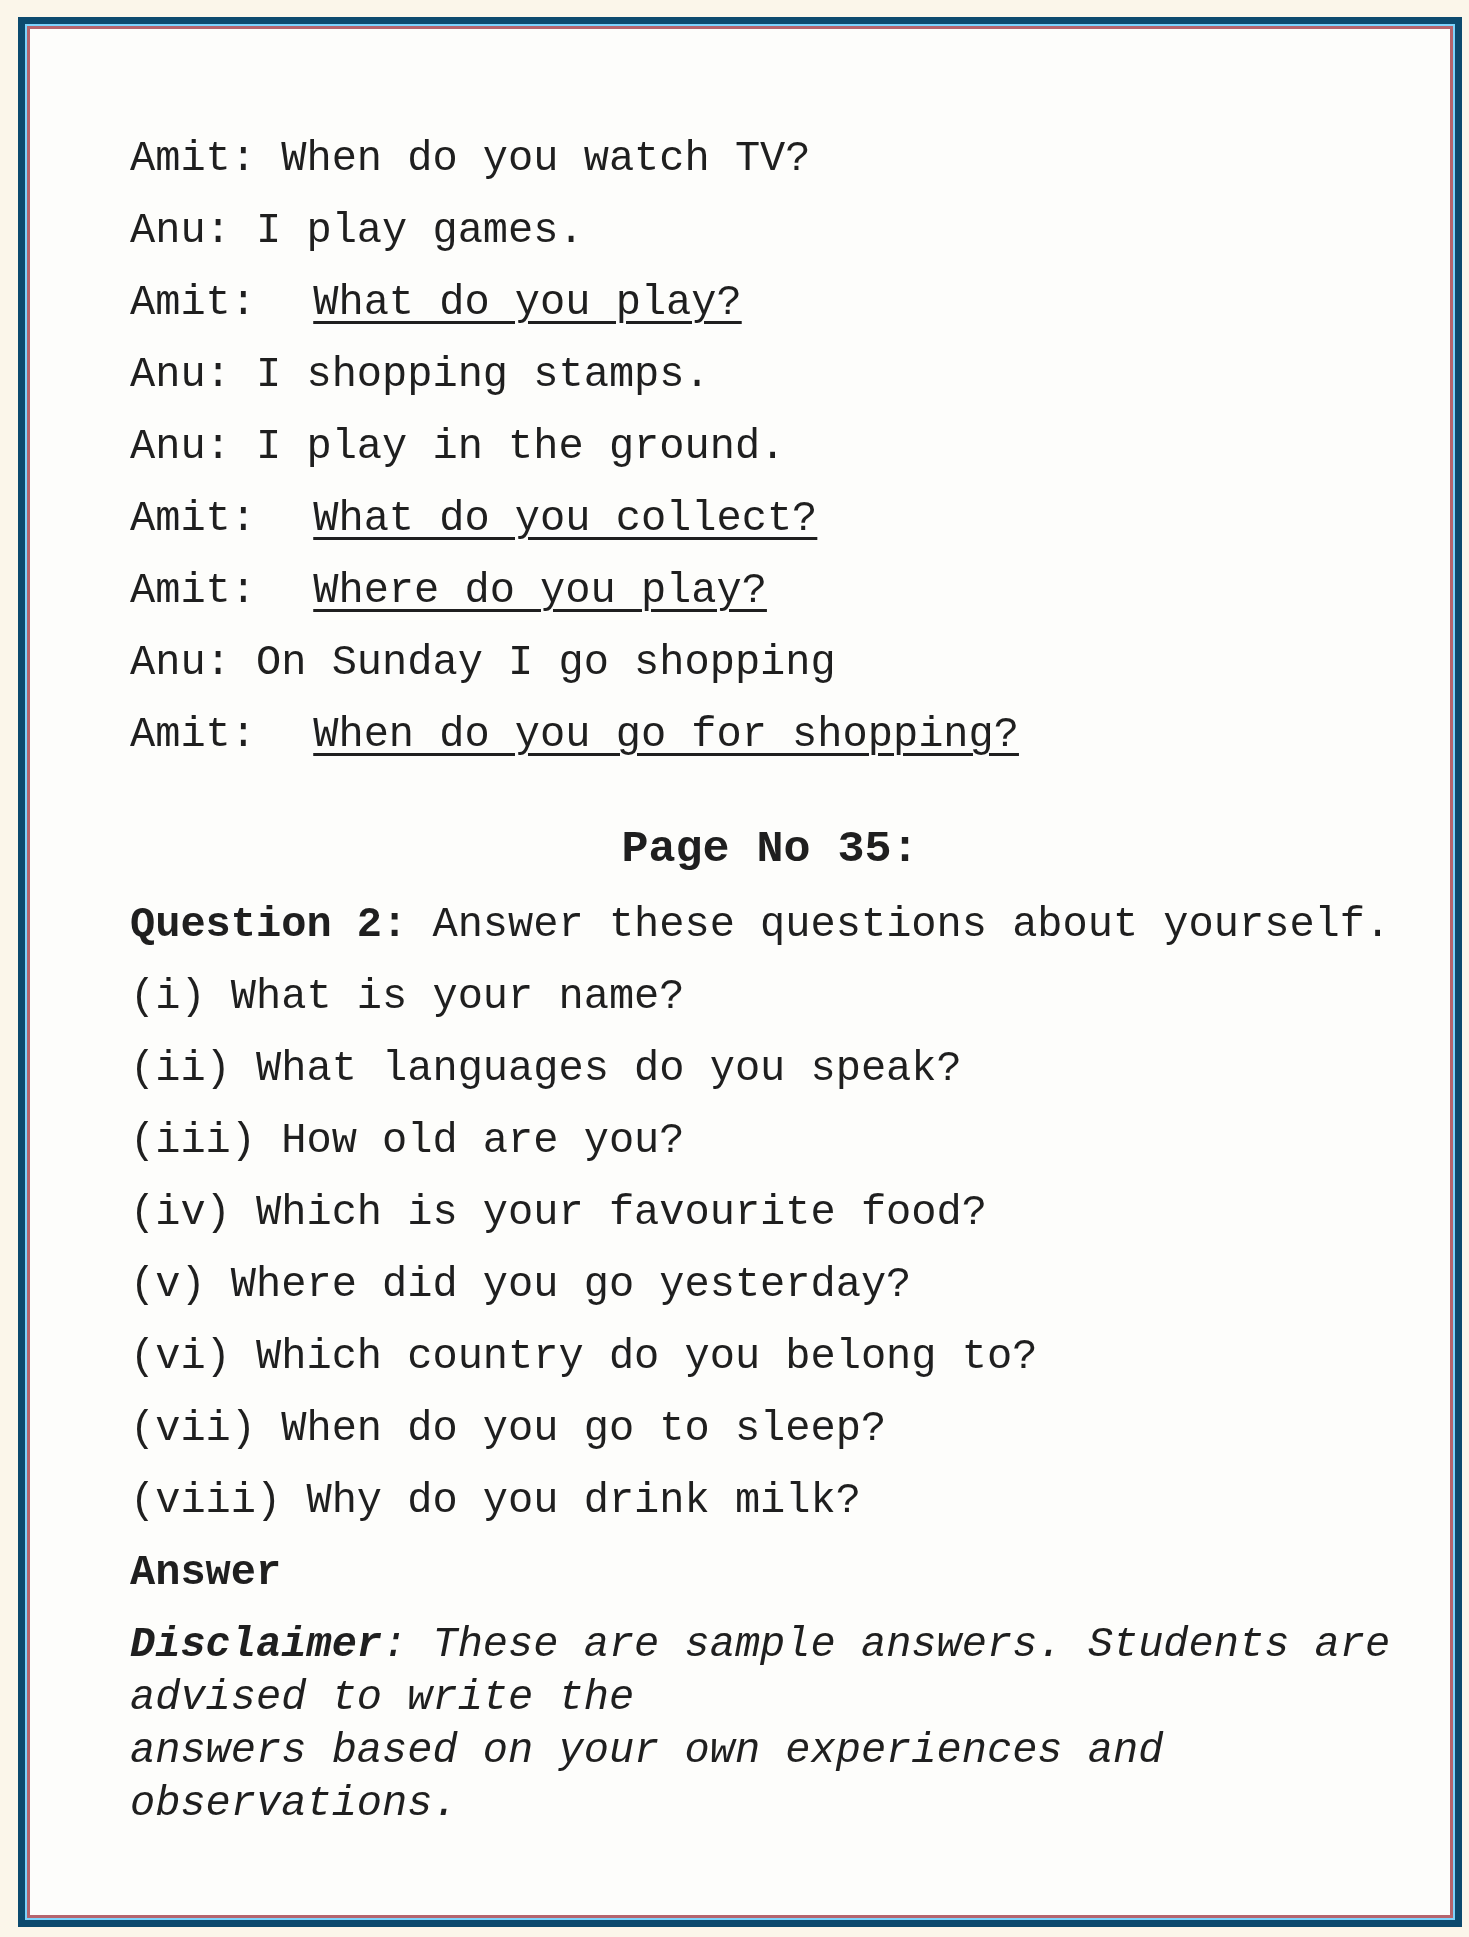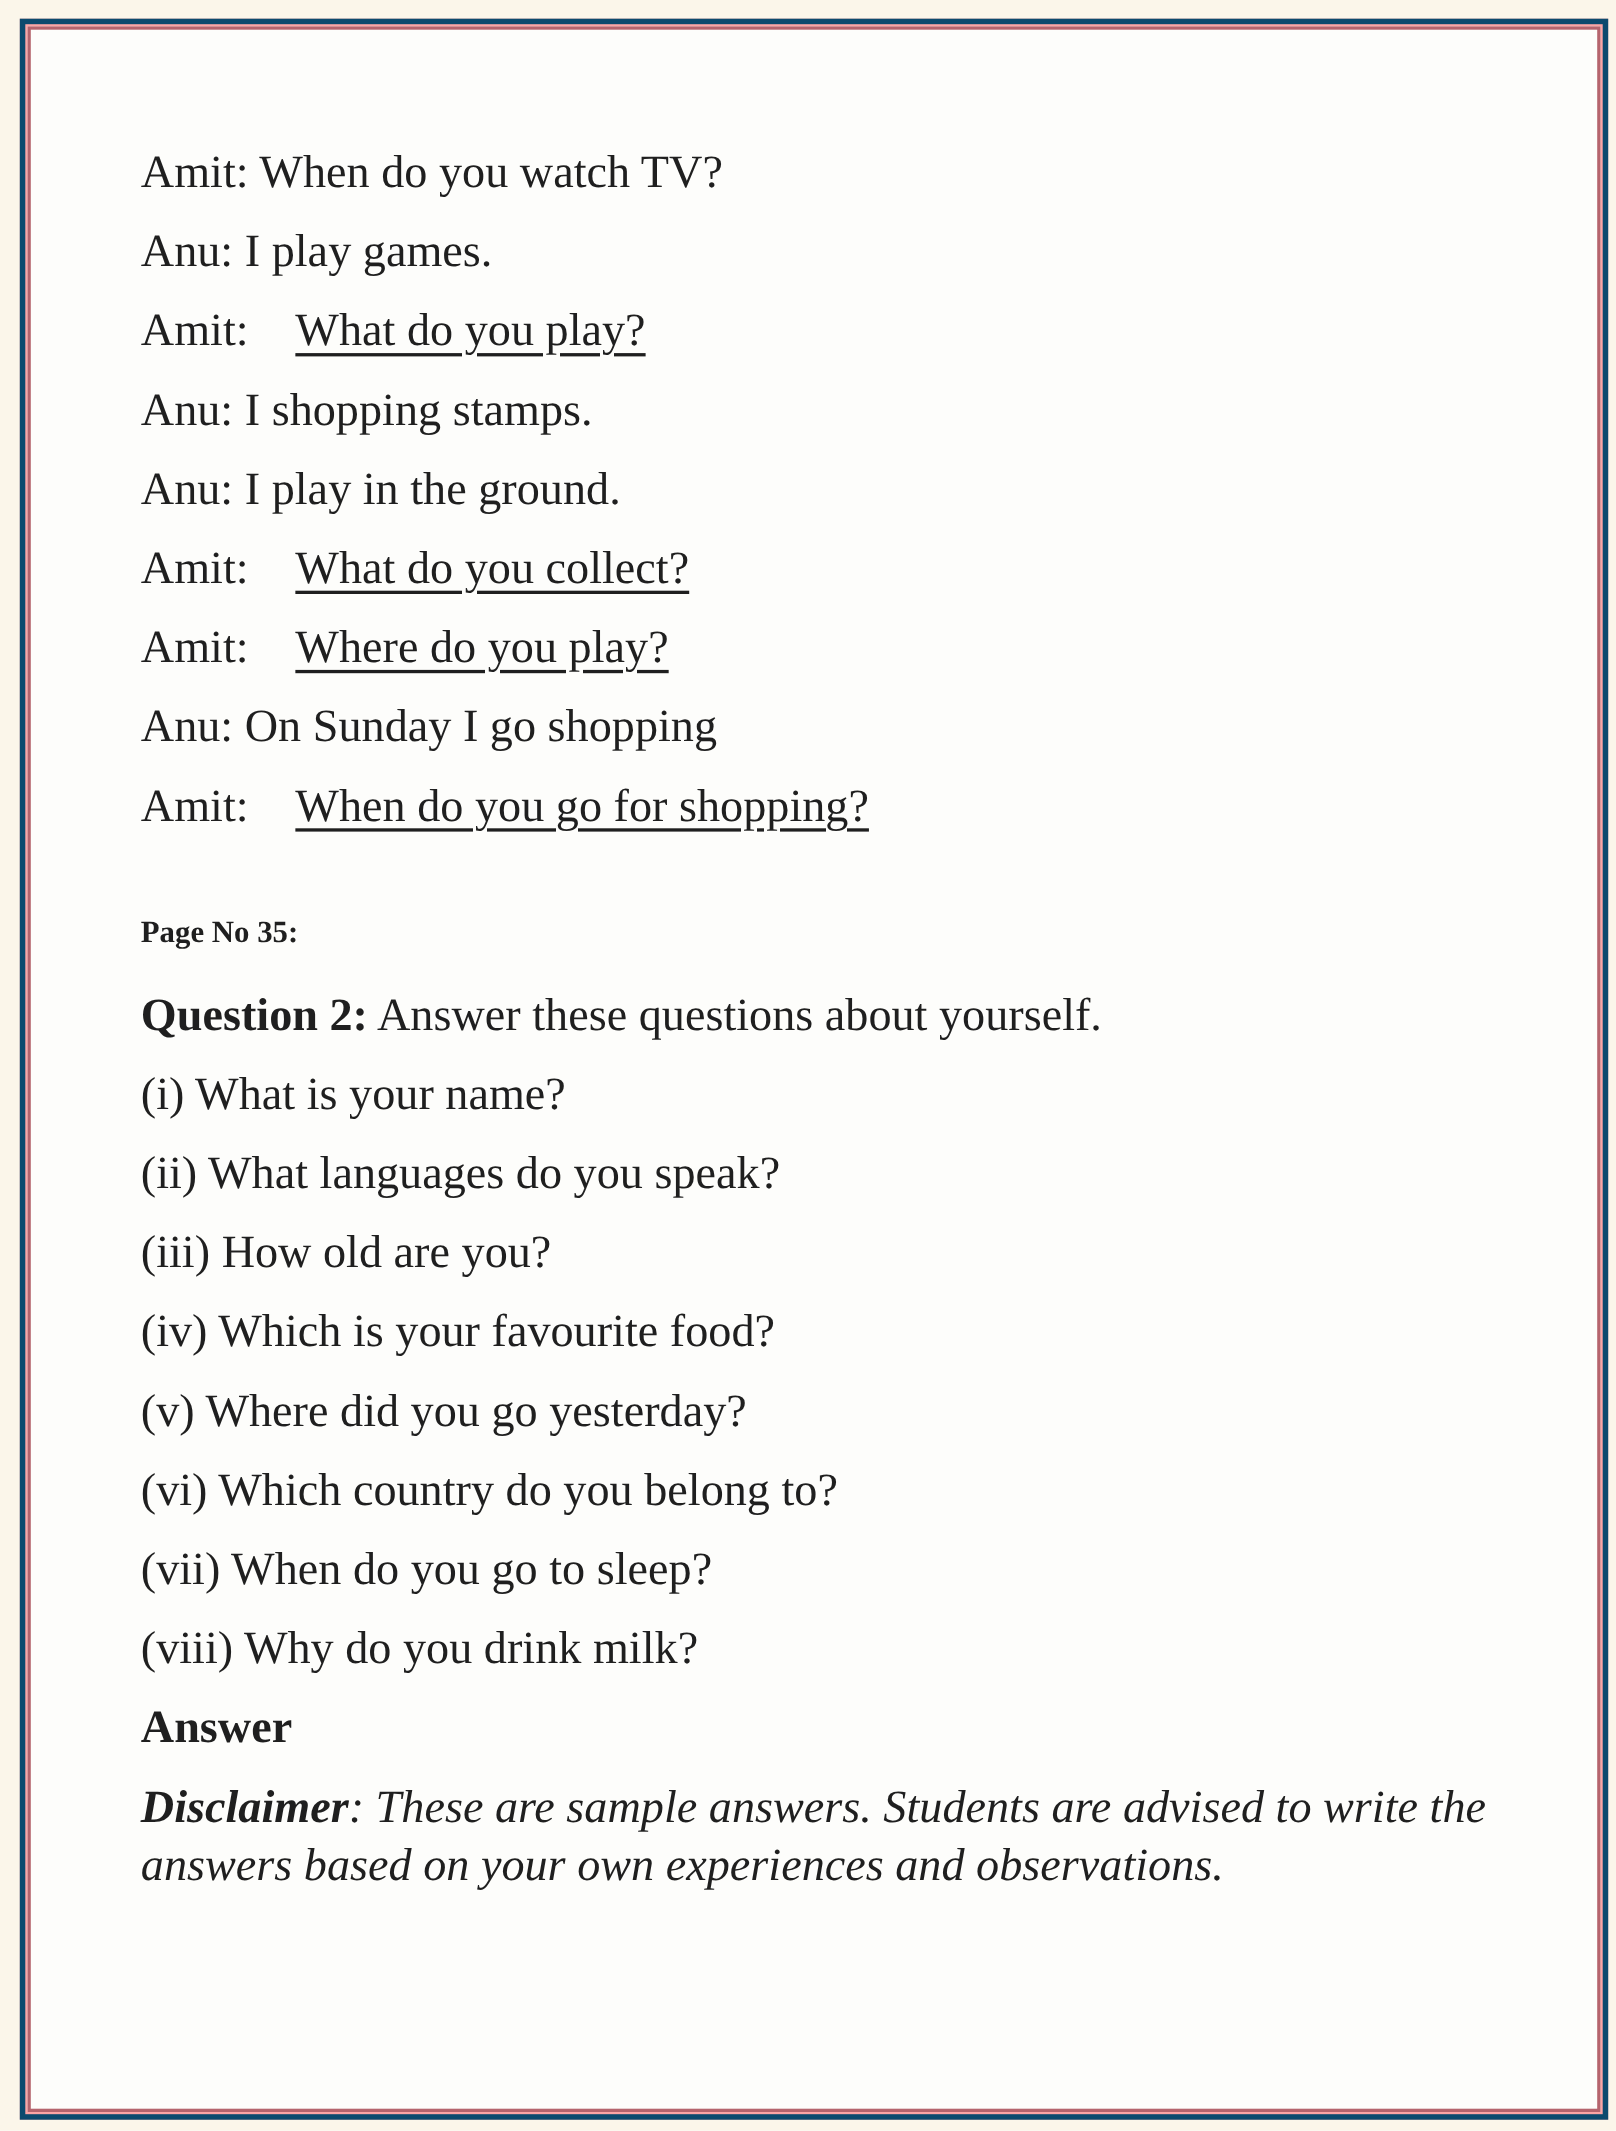--- a/index.html
+++ b/index.html
@@ -13,22 +13,23 @@
     background: #fbf6ea;
     font-family: "Liberation Serif", "DejaVu Serif", serif;
     color: #1f1f1f;
   }
   .frame-outer {
     position: absolute;
     left: 18px;
     top: 17px;
     right: 7px;
     bottom: 10px;
-    border: 5px solid #0c4a6e;
-    background: #fca5a5;
+    border: 7px solid #0c4a6e;
+    background: #7dd3fc;
+    font-family: Liberation Mono, monospace;
   }
   .frame-inner {
     position: absolute;
     inset: 2px;
     border: 3px solid #b5646d;
     background: #fdfdfb;
   }
   .content {
     position: absolute;
     inset: 0;
@@ -39,22 +40,23 @@
   .content p {
     margin: 0 0 19px 0;
   }
   .u {
     text-decoration: underline;
     text-decoration-thickness: 3px;
     text-underline-offset: 7px;
     margin-left: 32px;
   }
   .page-heading {
-    font-size: 28px;
+    font-size: 45px;
     font-weight: bold;
+    text-align: center;
     margin: 60px 0 22px 0;
     line-height: 55px;
   }
   .answer-label {
     font-weight: bold;
   }
   .disclaimer {
     font-style: italic;
   }
   .disclaimer .dline {

